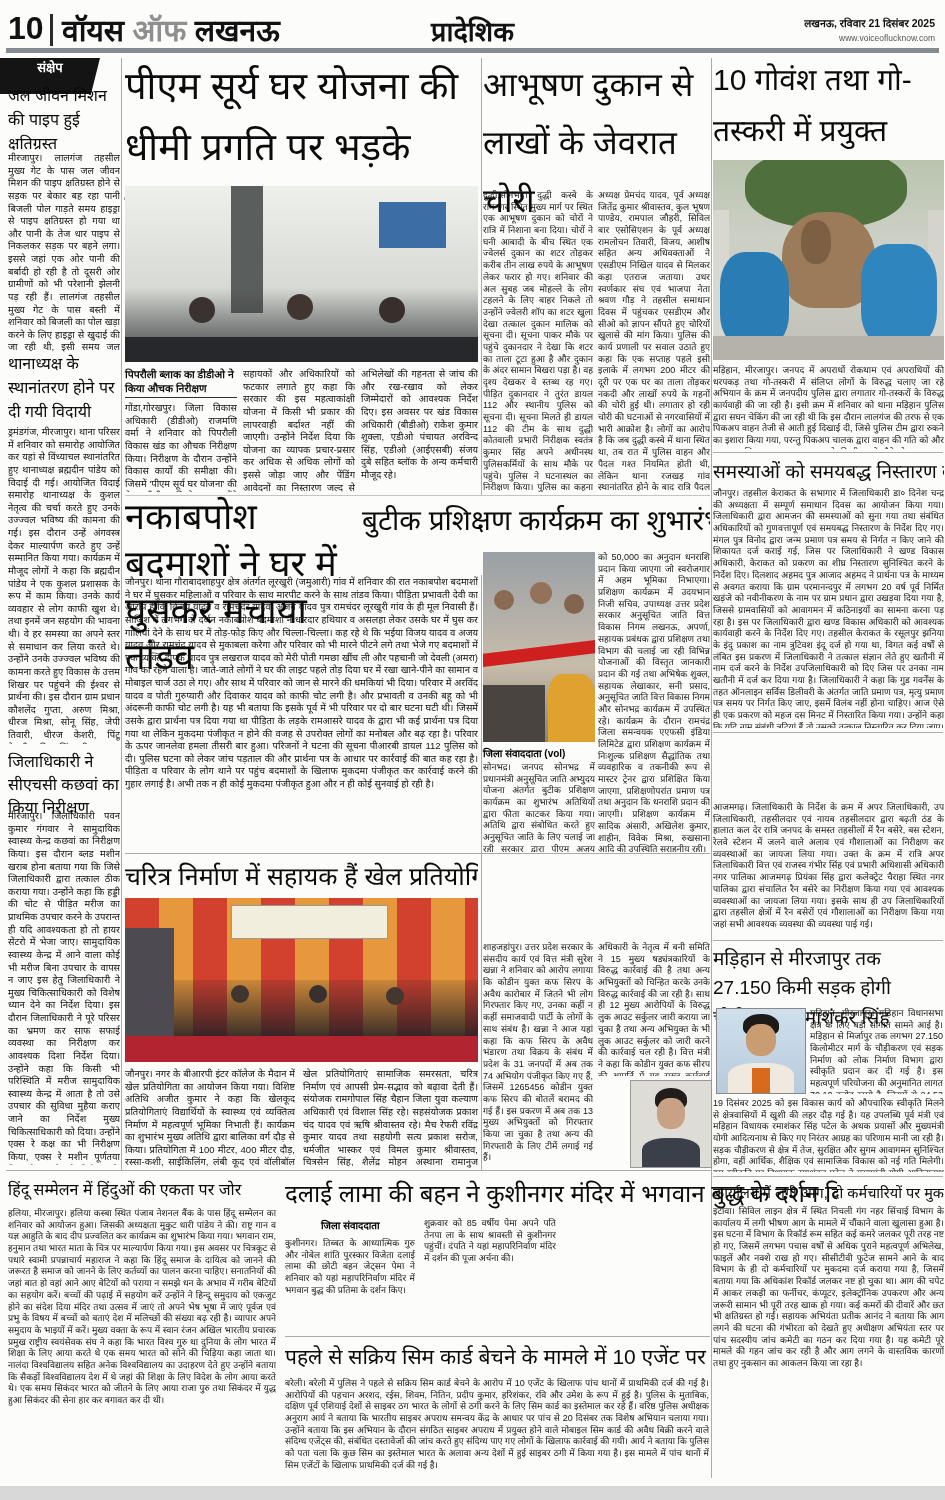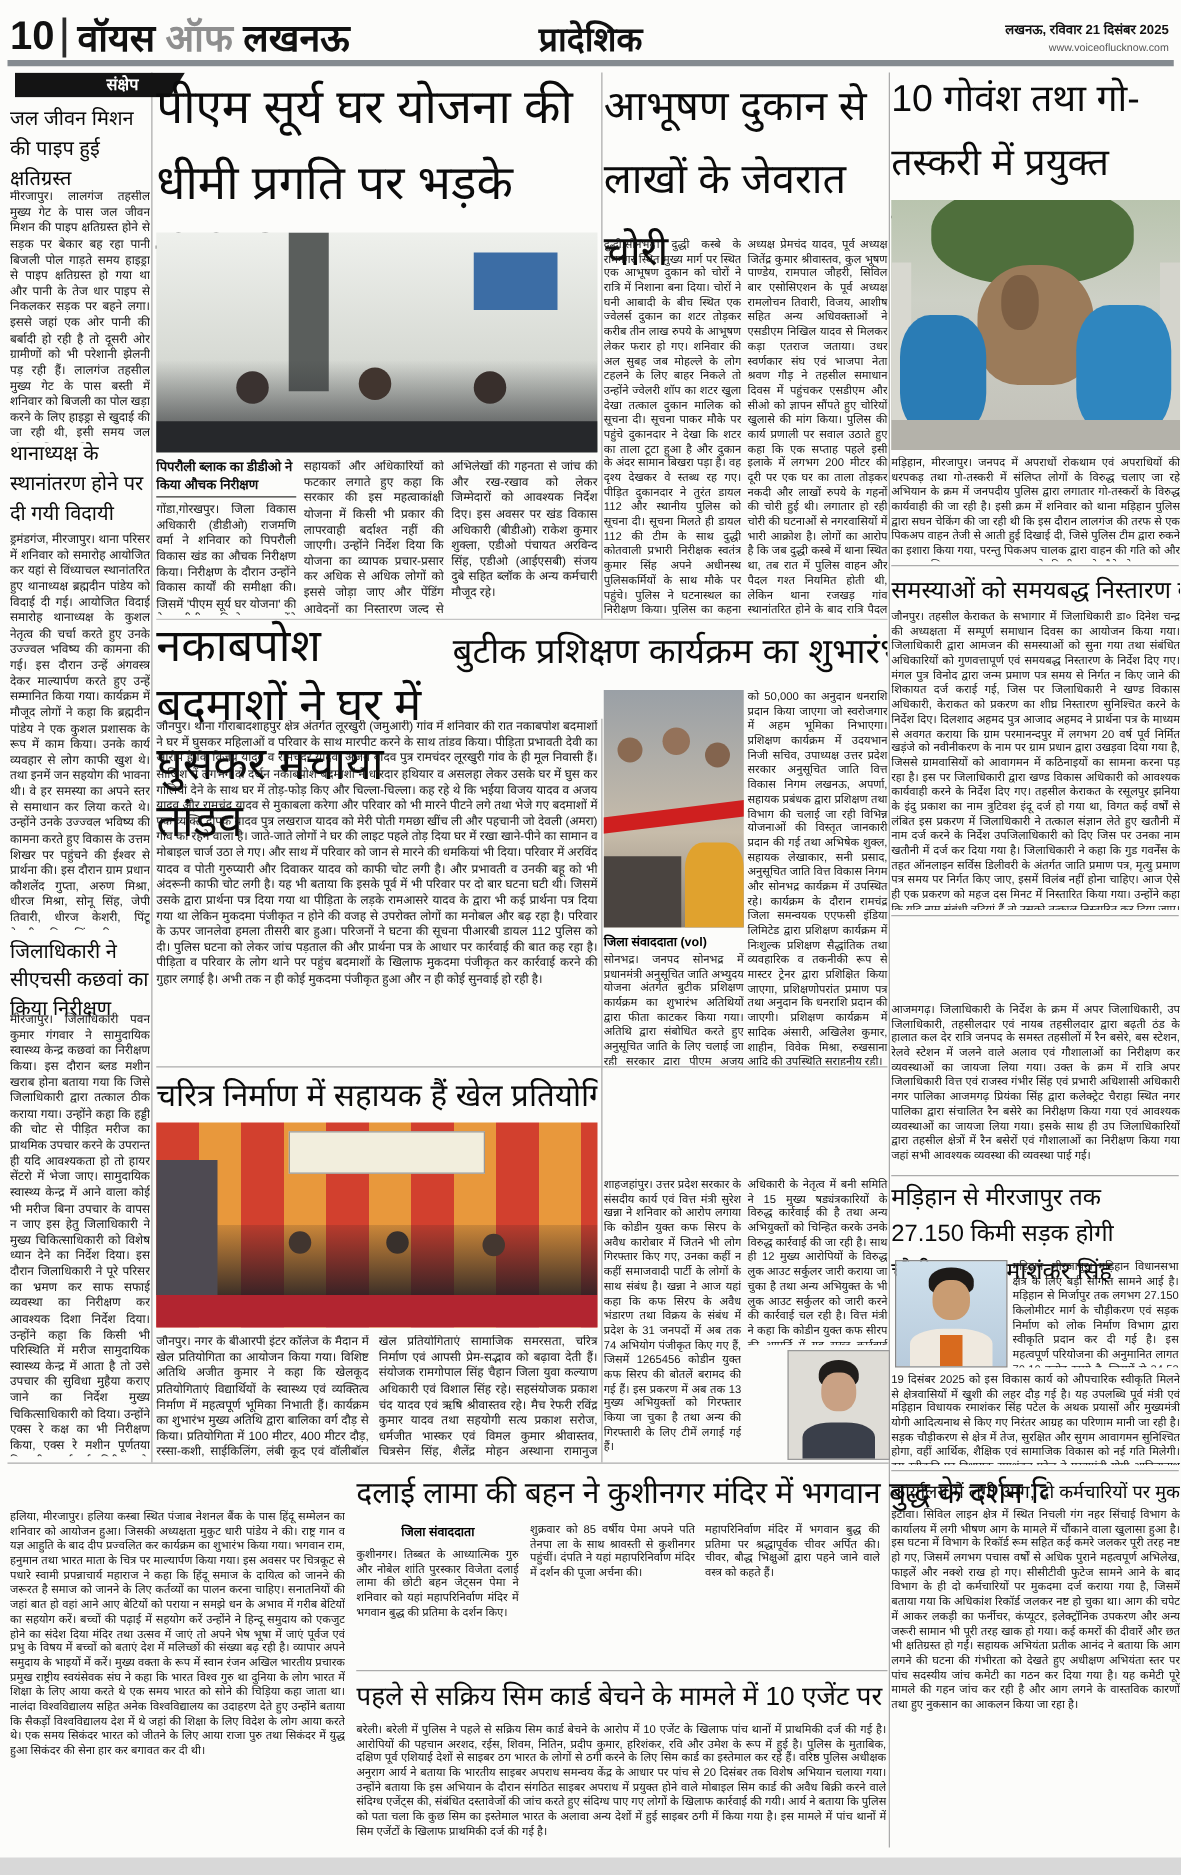--- a/index.html
+++ b/index.html
@@ -51,21 +51,21 @@
   <div class="rule-v" style="left:711px;top:58px;height:1420px;"></div>
   <div class="rule-h" style="left:713px;top:452px;width:230px;"></div>
   <div class="rule-h" style="left:713px;top:732px;width:230px;"></div>
   <div class="rule-h" style="left:713px;top:940px;width:230px;"></div>
   <div class="rule-h" style="left:713px;top:1176px;width:230px;"></div>
   <div class="rule-h" style="left:125px;top:853px;width:585px;"></div>
   <div class="rule-h" style="left:125px;top:495px;width:585px;background:#c4c4c4;"></div>
   <div class="rule-h" style="left:6px;top:1170px;width:705px;"></div>
   <div class="rule-h" style="left:285px;top:1336px;width:425px;"></div>
 
-  <div class="abs sanchhep" style="left:12px;top:58px;width:100px;height:20px;padding-left:36px;">संक्षेप</div>
+  <div class="abs sanchhep" style="left:0;top:58px;width:100px;height:36px;">संक्षेप</div>
   <div class="abs hl" style="left:8px;top:84px;width:112px;font-size:16px;line-height:1.5;">जल जीवन मिशन की पाइप हुई क्षतिग्रस्त</div>
   <div class="abs body-txt" style="left:8px;top:152px;width:112px;height:202px;">मीरजापुर। लालगंज तहसील मुख्य गेट के पास जल जीवन मिशन की पाइप क्षतिग्रस्त होने से सड़क पर बेकार बह रहा पानी बिजली पोल गाड़ते समय हाइड्रा से पाइप क्षतिग्रस्त हो गया था और पानी के तेज धार पाइप से निकलकर सड़क पर बहने लगा। इससे जहां एक ओर पानी की बर्बादी हो रही है तो दूसरी ओर ग्रामीणों को भी परेशानी झेलनी पड़ रही हैं। लालगंज तहसील मुख्य गेट के पास बस्ती में शनिवार को बिजली का पोल खड़ा करने के लिए हाइड्रा से खुदाई की जा रही थी, इसी समय जल जीवन मिशन की पाइप लाइन क्षतिग्रस्त होकर पानी का तेज धार निकलने लगा और पूरे सड़क पर पानी फैल कर बेकार बहने लगा। जिससे आगे पानी जाना बंद हो गया और लोगों को परेशानी का सामना करना पड़ रहा है।</div>
   <div class="abs hl" style="left:8px;top:352px;width:112px;font-size:16px;line-height:1.5;">थानाध्यक्ष के स्थानांतरण होने पर दी गयी विदायी</div>
   <div class="abs body-txt" style="left:8px;top:426px;width:112px;height:318px;">ड्रमंडगंज, मीरजापुर। थाना परिसर में शनिवार को समारोह आयोजित कर यहां से विंध्याचल स्थानांतरित हुए थानाध्यक्ष ब्रह्मदीन पांडेय को विदाई दी गई। आयोजित विदाई समारोह थानाध्यक्ष के कुशल नेतृत्व की चर्चा करते हुए उनके उज्ज्वल भविष्य की कामना की गई। इस दौरान उन्हें अंगवस्त्र देकर माल्यार्पण करते हुए उन्हें सम्मानित किया गया। कार्यक्रम में मौजूद लोगों ने कहा कि ब्रह्मदीन पांडेय ने एक कुशल प्रशासक के रूप में काम किया। उनके कार्य व्यवहार से लोग काफी खुश थे। तथा इनमें जन सहयोग की भावना थी। वे हर समस्या का अपने स्तर से समाधान कर लिया करते थे। उन्होंने उनके उज्ज्वल भविष्य की कामना करते हुए विकास के उत्तम शिखर पर पहुंचने की ईश्वर से प्रार्थना की। इस दौरान ग्राम प्रधान कौशलेंद गुप्ता, अरुण मिश्रा, धीरज मिश्रा, सोनू सिंह, जेपी तिवारी, धीरज केशरी, पिंटू केसरी, प्रतिमा सिंह परिहार, पप्पू सिंह, एसआई शिवाकांत पांडेय, सुभाष यादव, राम विशाल, मनसुख लाल यादव, हेड कांस्टेबल अरविंद सिंह, संतोष यादव, घनश्याम यादव, प्रमोद यादव आदि मौजूद रहे।</div>
   <div class="abs hl" style="left:8px;top:750px;width:112px;font-size:16px;line-height:1.45;">जिलाधिकारी ने सीएचसी कछवां का किया निरीक्षण</div>
   <div class="abs body-txt" style="left:8px;top:810px;width:112px;height:355px;">मीरजापुर। जिलाधिकारी पवन कुमार गंगवार ने सामुदायिक स्वास्थ्य केन्द्र कछवां का निरीक्षण किया। इस दौरान ब्लड मशीन खराब होना बताया गया कि जिसे जिलाधिकारी द्वारा तत्काल ठीक कराया गया। उन्होंने कहा कि हड्डी की चोट से पीड़ित मरीज का प्राथमिक उपचार करने के उपरान्त ही यदि आवश्यकता हो तो हायर सेंटरो में भेजा जाए। सामुदायिक स्वास्थ्य केन्द्र में आने वाला कोई भी मरीज बिना उपचार के वापस न जाए इस हेतु जिलाधिकारी ने मुख्य चिकित्साधिकारी को विशेष ध्यान देने का निर्देश दिया। इस दौरान जिलाधिकारी ने पूरे परिसर का भ्रमण कर साफ सफाई व्यवस्था का निरीक्षण कर आवश्यक दिशा निर्देश दिया। उन्होंने कहा कि किसी भी परिस्थिति में मरीज सामुदायिक स्वास्थ्य केन्द्र में आता है तो उसे उपचार की सुविधा मुहैया कराए जाने का निर्देश मुख्य चिकित्साधिकारी को दिया। उन्होंने एक्स रे कक्ष का भी निरीक्षण किया, एक्स रे मशीन पूर्णतया क्रियाशील पाई गई। निरीक्षण के दौरान मुख्य चिकित्साधिकारी सीएल वर्मा सहित अन्य सम्बन्धित अधिकारी उपस्थित रहे।</div>
 
   <div class="abs hl" style="left:125px;top:56px;width:353px;font-size:38px;line-height:1.6;">पीएम सूर्य घर योजना की धीमी प्रगति पर भड़के डीडीओ</div>
   <div class="photo" style="left:125px;top:186px;width:353px;height:176px;background:linear-gradient(180deg,#eef0ec,#d8dbd5 55%,#c0c4be);">
     <div style="left:30%;top:0;width:9%;height:72%;background:#5a5e5c;"></div>
@@ -150,25 +150,25 @@
     <div style="left:33%;top:18%;width:34%;height:38%;background:#c99c72;border-radius:45%;"></div>
     <div style="left:12%;bottom:0;width:76%;height:36%;background:#efe9df;border-radius:40% 40% 0 0;"></div>
     <div style="left:40%;bottom:0;width:20%;height:30%;background:#d86a1e;"></div>
   </div>
   <div class="abs body-sm" style="left:810px;top:1008px;width:133px;height:86px;">मड़िहान, मीरजापुर। मड़िहान विधानसभा क्षेत्र के लिए बड़ी सौगात सामने आई है। मड़िहान से मिर्जापुर तक लगभग 27.150 किलोमीटर मार्ग के चौड़ीकरण एवं सड़क निर्माण को लोक निर्माण विभाग द्वारा स्वीकृति प्रदान कर दी गई है। इस महत्वपूर्ण परियोजना की अनुमानित लागत 70.10 करोड़ रुपये है, जिसमें से 24.53 करोड़ रुपये की धनराशि प्रथम चरण में जारी कर दी गई है।</div>
   <div class="abs body-sm" style="left:713px;top:1098px;width:231px;height:74px;">19 दिसंबर 2025 को इस विकास कार्य को औपचारिक स्वीकृति मिलने से क्षेत्रवासियों में खुशी की लहर दौड़ गई है। यह उपलब्धि पूर्व मंत्री एवं मड़िहान विधायक रमाशंकर सिंह पटेल के अथक प्रयासों और मुख्यमंत्री योगी आदित्यनाथ से किए गए निरंतर आग्रह का परिणाम मानी जा रही है। सड़क चौड़ीकरण से क्षेत्र में तेज, सुरक्षित और सुगम आवागमन सुनिश्चित होगा, वहीं आर्थिक, शैक्षिक एवं सामाजिक विकास को नई गति मिलेगी। इस स्वीकृति पर विधायक रमाशंकर पटेल ने मुख्यमंत्री योगी आदित्यनाथ के प्रति आभार व्यक्त किया है।</div>
 
   <div class="abs hl nowrap" style="left:713px;top:1182px;width:231px;font-size:14.5px;">कार्यालय में लगी आग, दो कर्मचारियों पर मुकदमा दर्ज</div>
   <div class="abs body-sm" style="left:713px;top:1206px;width:231px;height:270px;">इटावा। सिविल लाइन क्षेत्र में स्थित निचली गंग नहर सिंचाई विभाग के कार्यालय में लगी भीषण आग के मामले में चौंकाने वाला खुलासा हुआ है। इस घटना में विभाग के रिकॉर्ड रूम सहित कई कमरे जलकर पूरी तरह नष्ट हो गए, जिसमें लगभग पचास वर्षों से अधिक पुराने महत्वपूर्ण अभिलेख, फाइलें और नक्शे राख हो गए। सीसीटीवी फुटेज सामने आने के बाद विभाग के ही दो कर्मचारियों पर मुकदमा दर्ज कराया गया है, जिसमें बताया गया कि अधिकांश रिकॉर्ड जलकर नष्ट हो चुका था। आग की चपेट में आकर लकड़ी का फर्नीचर, कंप्यूटर, इलेक्ट्रॉनिक उपकरण और अन्य जरूरी सामान भी पूरी तरह खाक हो गया। कई कमरों की दीवारें और छत भी क्षतिग्रस्त हो गईं। सहायक अभियंता प्रतीक आनंद ने बताया कि आग लगने की घटना की गंभीरता को देखते हुए अधीक्षण अभियंता स्तर पर पांच सदस्यीय जांच कमेटी का गठन कर दिया गया है। यह कमेटी पूरे मामले की गहन जांच कर रही है और आग लगने के वास्तविक कारणों तथा हुए नुकसान का आकलन किया जा रहा है।</div>
 
+  <div class="abs hl nowrap" style="left:8px;top:1178px;width:270px;font-size:16px;">हिंदू सम्मेलन में हिंदुओं की एकता पर जोर</div>
   <div class="abs body-sm" style="left:8px;top:1208px;width:268px;height:268px;">हलिया, मीरजापुर। हलिया कस्बा स्थित पंजाब नेशनल बैंक के पास हिंदू सम्मेलन का शनिवार को आयोजन हुआ। जिसकी अध्यक्षता मुकुट धारी पांडेय ने की। राष्ट्र गान व यज्ञ आहुति के बाद दीप प्रज्वलित कर कार्यक्रम का शुभारंभ किया गया। भगवान राम, हनुमान तथा भारत माता के चित्र पर माल्यार्पण किया गया। इस अवसर पर चित्रकूट से पधारे स्वामी प्रपन्नाचार्य महाराज ने कहा कि हिंदू समाज के दायित्व को जानने की जरूरत है समाज को जानने के लिए कर्तव्यों का पालन करना चाहिए। सनातनियों की जहां बात हो वहां आने आए बेटियों को पराया न समझे धन के अभाव में गरीब बेटियों का सहयोग करें। बच्चों की पढ़ाई में सहयोग करें उन्होंने ने हिन्दू समुदाय को एकजुट होने का संदेश दिया मंदिर तथा उत्सव में जाएं तो अपने भेष भूषा में जाएं पूर्वज एवं प्रभु के विषय में बच्चों को बताएं देश में मलिच्छों की संख्या बढ़ रही है। व्यापार अपने समुदाय के भाइयों में करें। मुख्य वक्ता के रूप में स्वान रंजन अखिल भारतीय प्रचारक प्रमुख राष्ट्रीय स्वयंसेवक संघ ने कहा कि भारत विश्व गुरु था दुनिया के लोग भारत में शिक्षा के लिए आया करते थे एक समय भारत को सोने की चिड़िया कहा जाता था। नालंदा विश्वविद्यालय सहित अनेक विश्वविद्यालय का उदाहरण देते हुए उन्होंने बताया कि सैकड़ों विश्वविद्यालय देश में थे जहां की शिक्षा के लिए विदेश के लोग आया करते थे। एक समय सिकंदर भारत को जीतने के लिए आया राजा पुरु तथा सिकंदर में युद्ध हुआ सिकंदर की सेना हार कर बगावत कर दी थी।</div>
 
   <div class="abs hl nowrap" style="left:285px;top:1176px;width:552px;font-size:24px;">दलाई लामा की बहन ने कुशीनगर मंदिर में भगवान बुद्ध के दर्शन किए</div>
   <div class="abs byline" style="left:285px;top:1218px;width:130px;margin-left:36px;">जिला संवाददाता</div>
   <div class="abs body-sm" style="left:285px;top:1238px;width:130px;height:94px;">कुशीनगर। तिब्बत के आध्यात्मिक गुरु और नोबेल शांति पुरस्कार विजेता दलाई लामा की छोटी बहन जेट्सन पेमा ने शनिवार को यहां महापरिनिर्वाण मंदिर में भगवान बुद्ध की प्रतिमा के दर्शन किए।</div>
   <div class="abs body-sm" style="left:424px;top:1218px;width:132px;height:114px;">शुक्रवार को 85 वर्षीय पेमा अपने पति तेनपा ला के साथ श्रावस्ती से कुशीनगर पहुंचीं। दंपति ने यहां महापरिनिर्वाण मंदिर में दर्शन की पूजा अर्चना की।</div>
-  <div class="abs body-sm" style="left:564px;top:1218px;width:140px;height:114px;">महापरिनिर्वाण मंदिर में भगवान बुद्ध की प्रतिमा पर श्रद्धापूर्वक चीवर अर्पित की। चीवर, बौद्ध भिक्षुओं द्वारा पहने जाने वाले वस्त्र को कहते हैं।</div>
 
   <div class="abs hl nowrap" style="left:285px;top:1342px;width:424px;font-size:21px;">पहले से सक्रिय सिम कार्ड बेचने के मामले में 10 एजेंट पर केस दर्ज</div>
   <div class="abs body-sm" style="left:285px;top:1378px;width:424px;height:100px;">बरेली। बरेली में पुलिस ने पहले से सक्रिय सिम कार्ड बेचने के आरोप में 10 एजेंट के खिलाफ पांच थानों में प्राथमिकी दर्ज की गई है। आरोपियों की पहचान अरशद, रईस, शिवम, नितिन, प्रदीप कुमार, हरिशंकर, रवि और उमेश के रूप में हुई है। पुलिस के मुताबिक, दक्षिण पूर्व एशियाई देशों से साइबर ठग भारत के लोगों से ठगी करने के लिए सिम कार्ड का इस्तेमाल कर रहे हैं। वरिष्ठ पुलिस अधीक्षक अनुराग आर्य ने बताया कि भारतीय साइबर अपराध समन्वय केंद्र के आधार पर पांच से 20 दिसंबर तक विशेष अभियान चलाया गया। उन्होंने बताया कि इस अभियान के दौरान संगठित साइबर अपराध में प्रयुक्त होने वाले मोबाइल सिम कार्ड की अवैध बिक्री करने वाले संदिग्ध एजेंट्स की, संबंधित दस्तावेजों की जांच करते हुए संदिग्ध पाए गए लोगों के खिलाफ कार्रवाई की गयी। आर्य ने बताया कि पुलिस को पता चला कि कुछ सिम का इस्तेमाल भारत के अलावा अन्य देशों में हुई साइबर ठगी में किया गया है। इस मामले में पांच थानों में सिम एजेंटों के खिलाफ प्राथमिकी दर्ज की गई है।</div>
 
   <div class="footer-band"></div>
 </div>
 
 </body></html>

